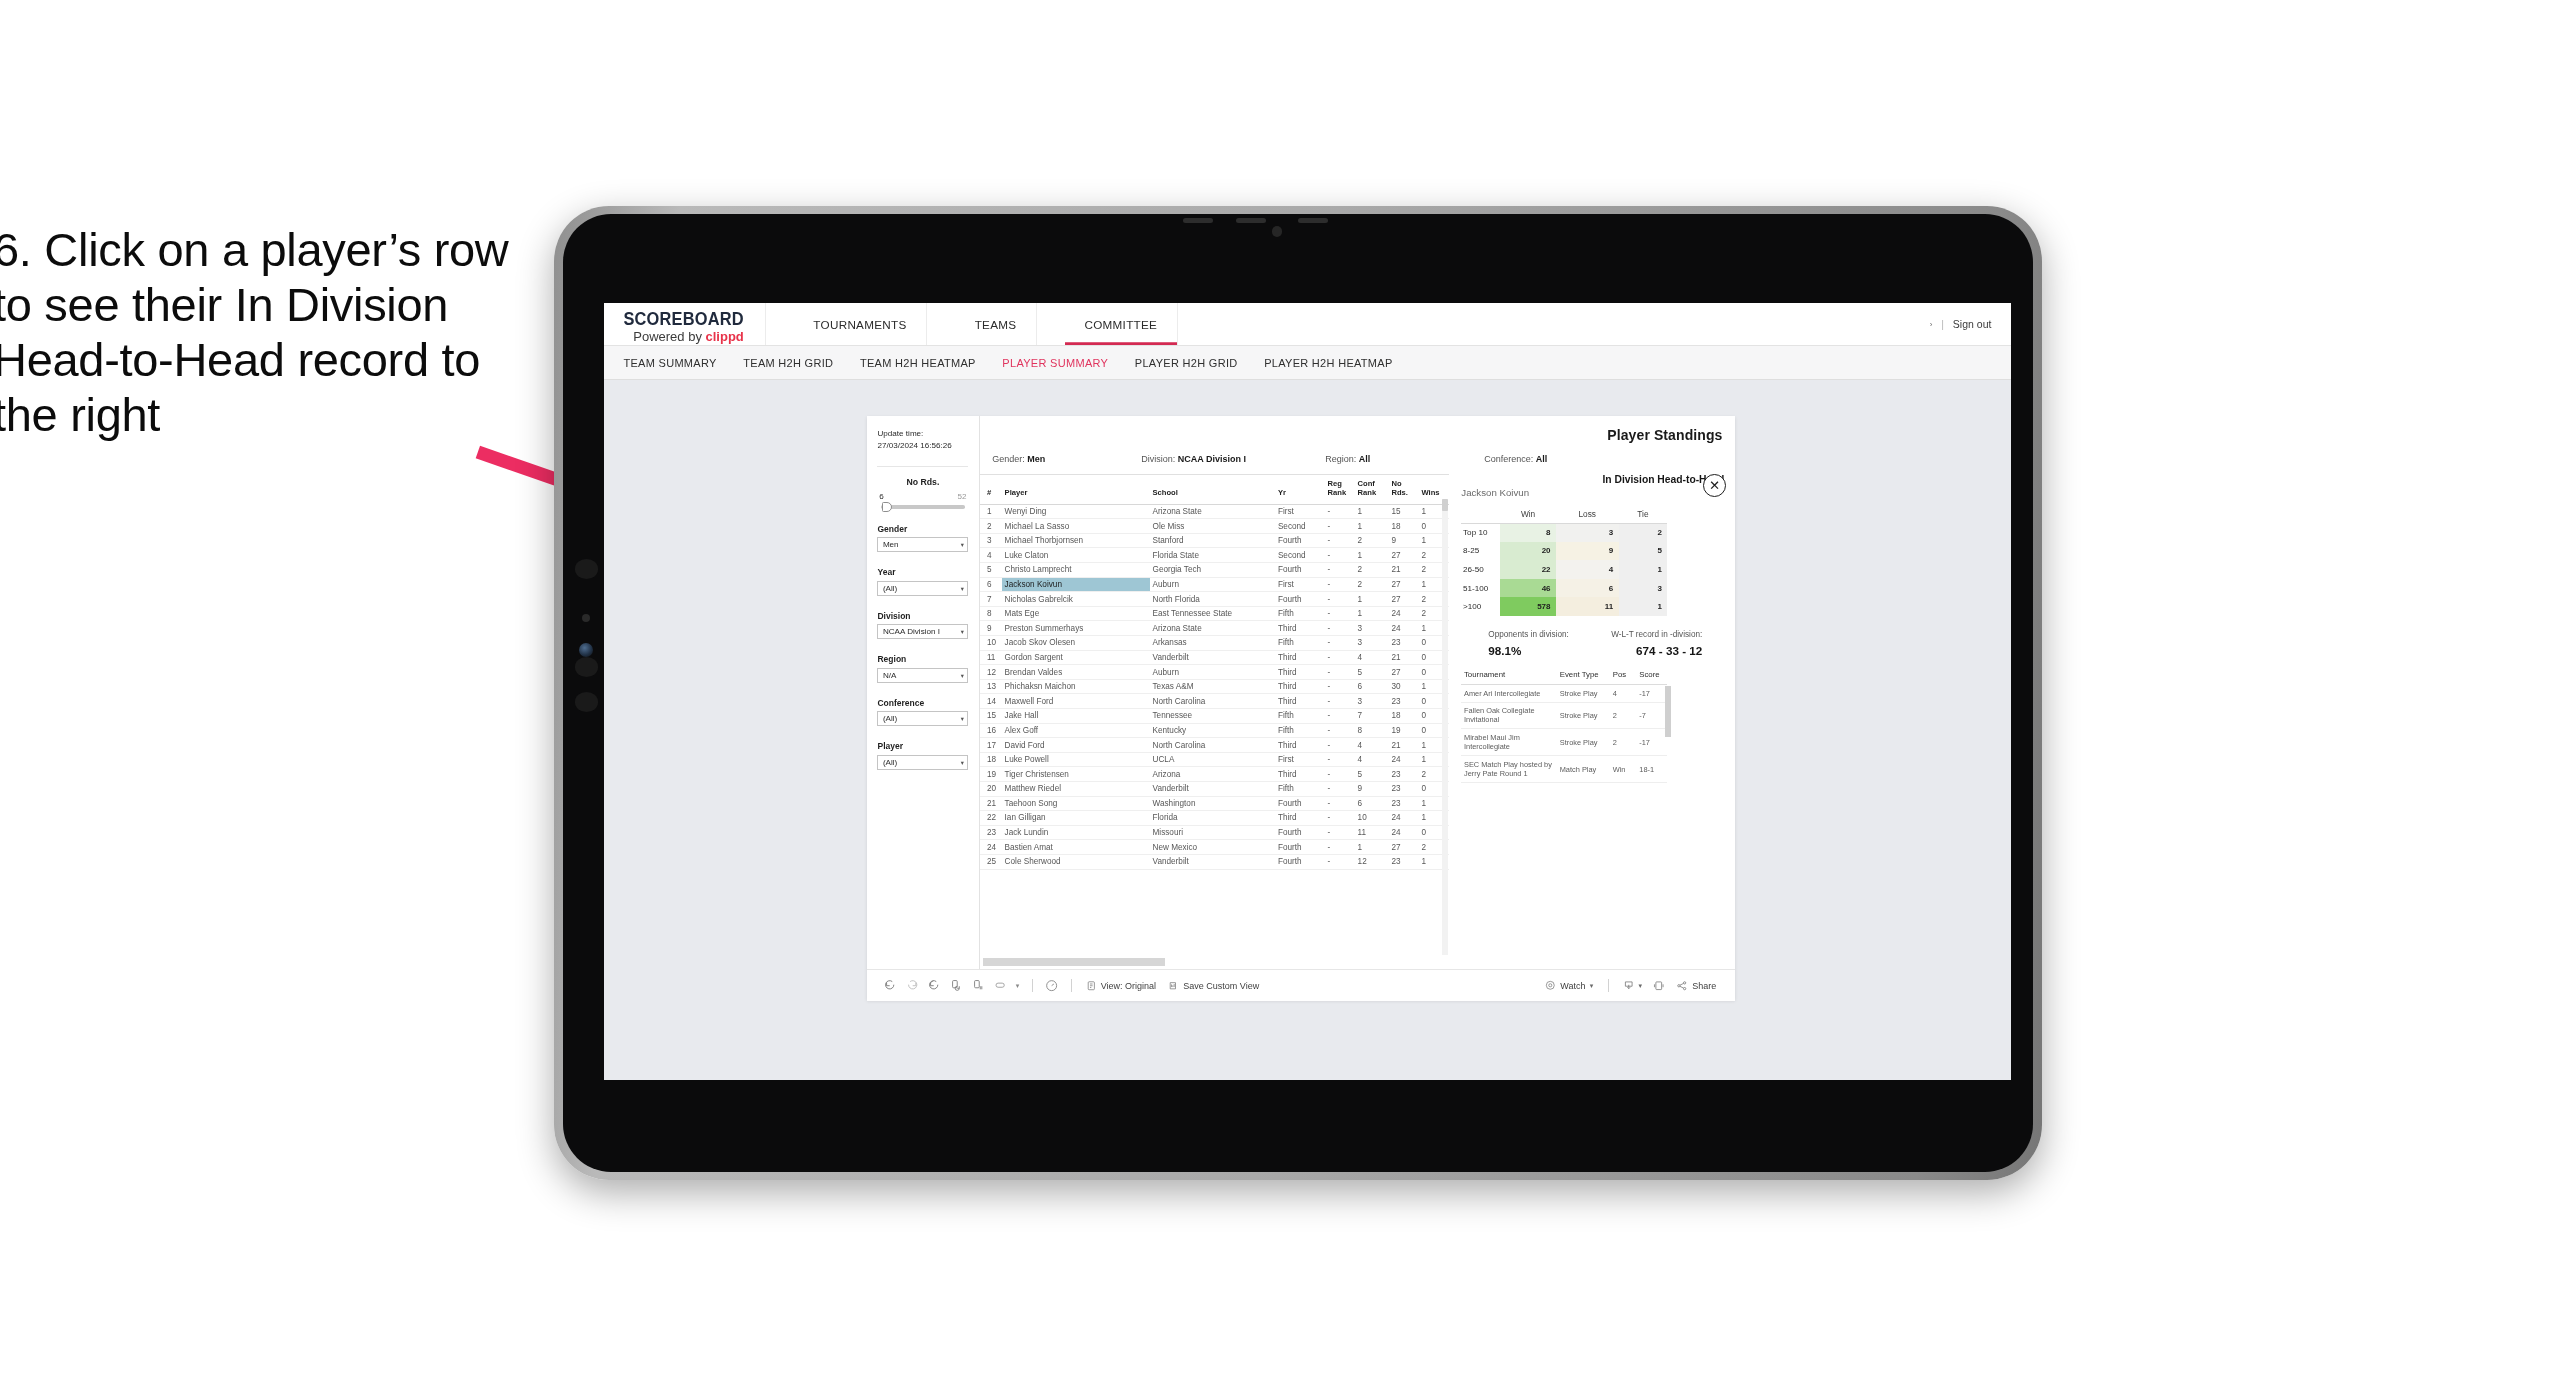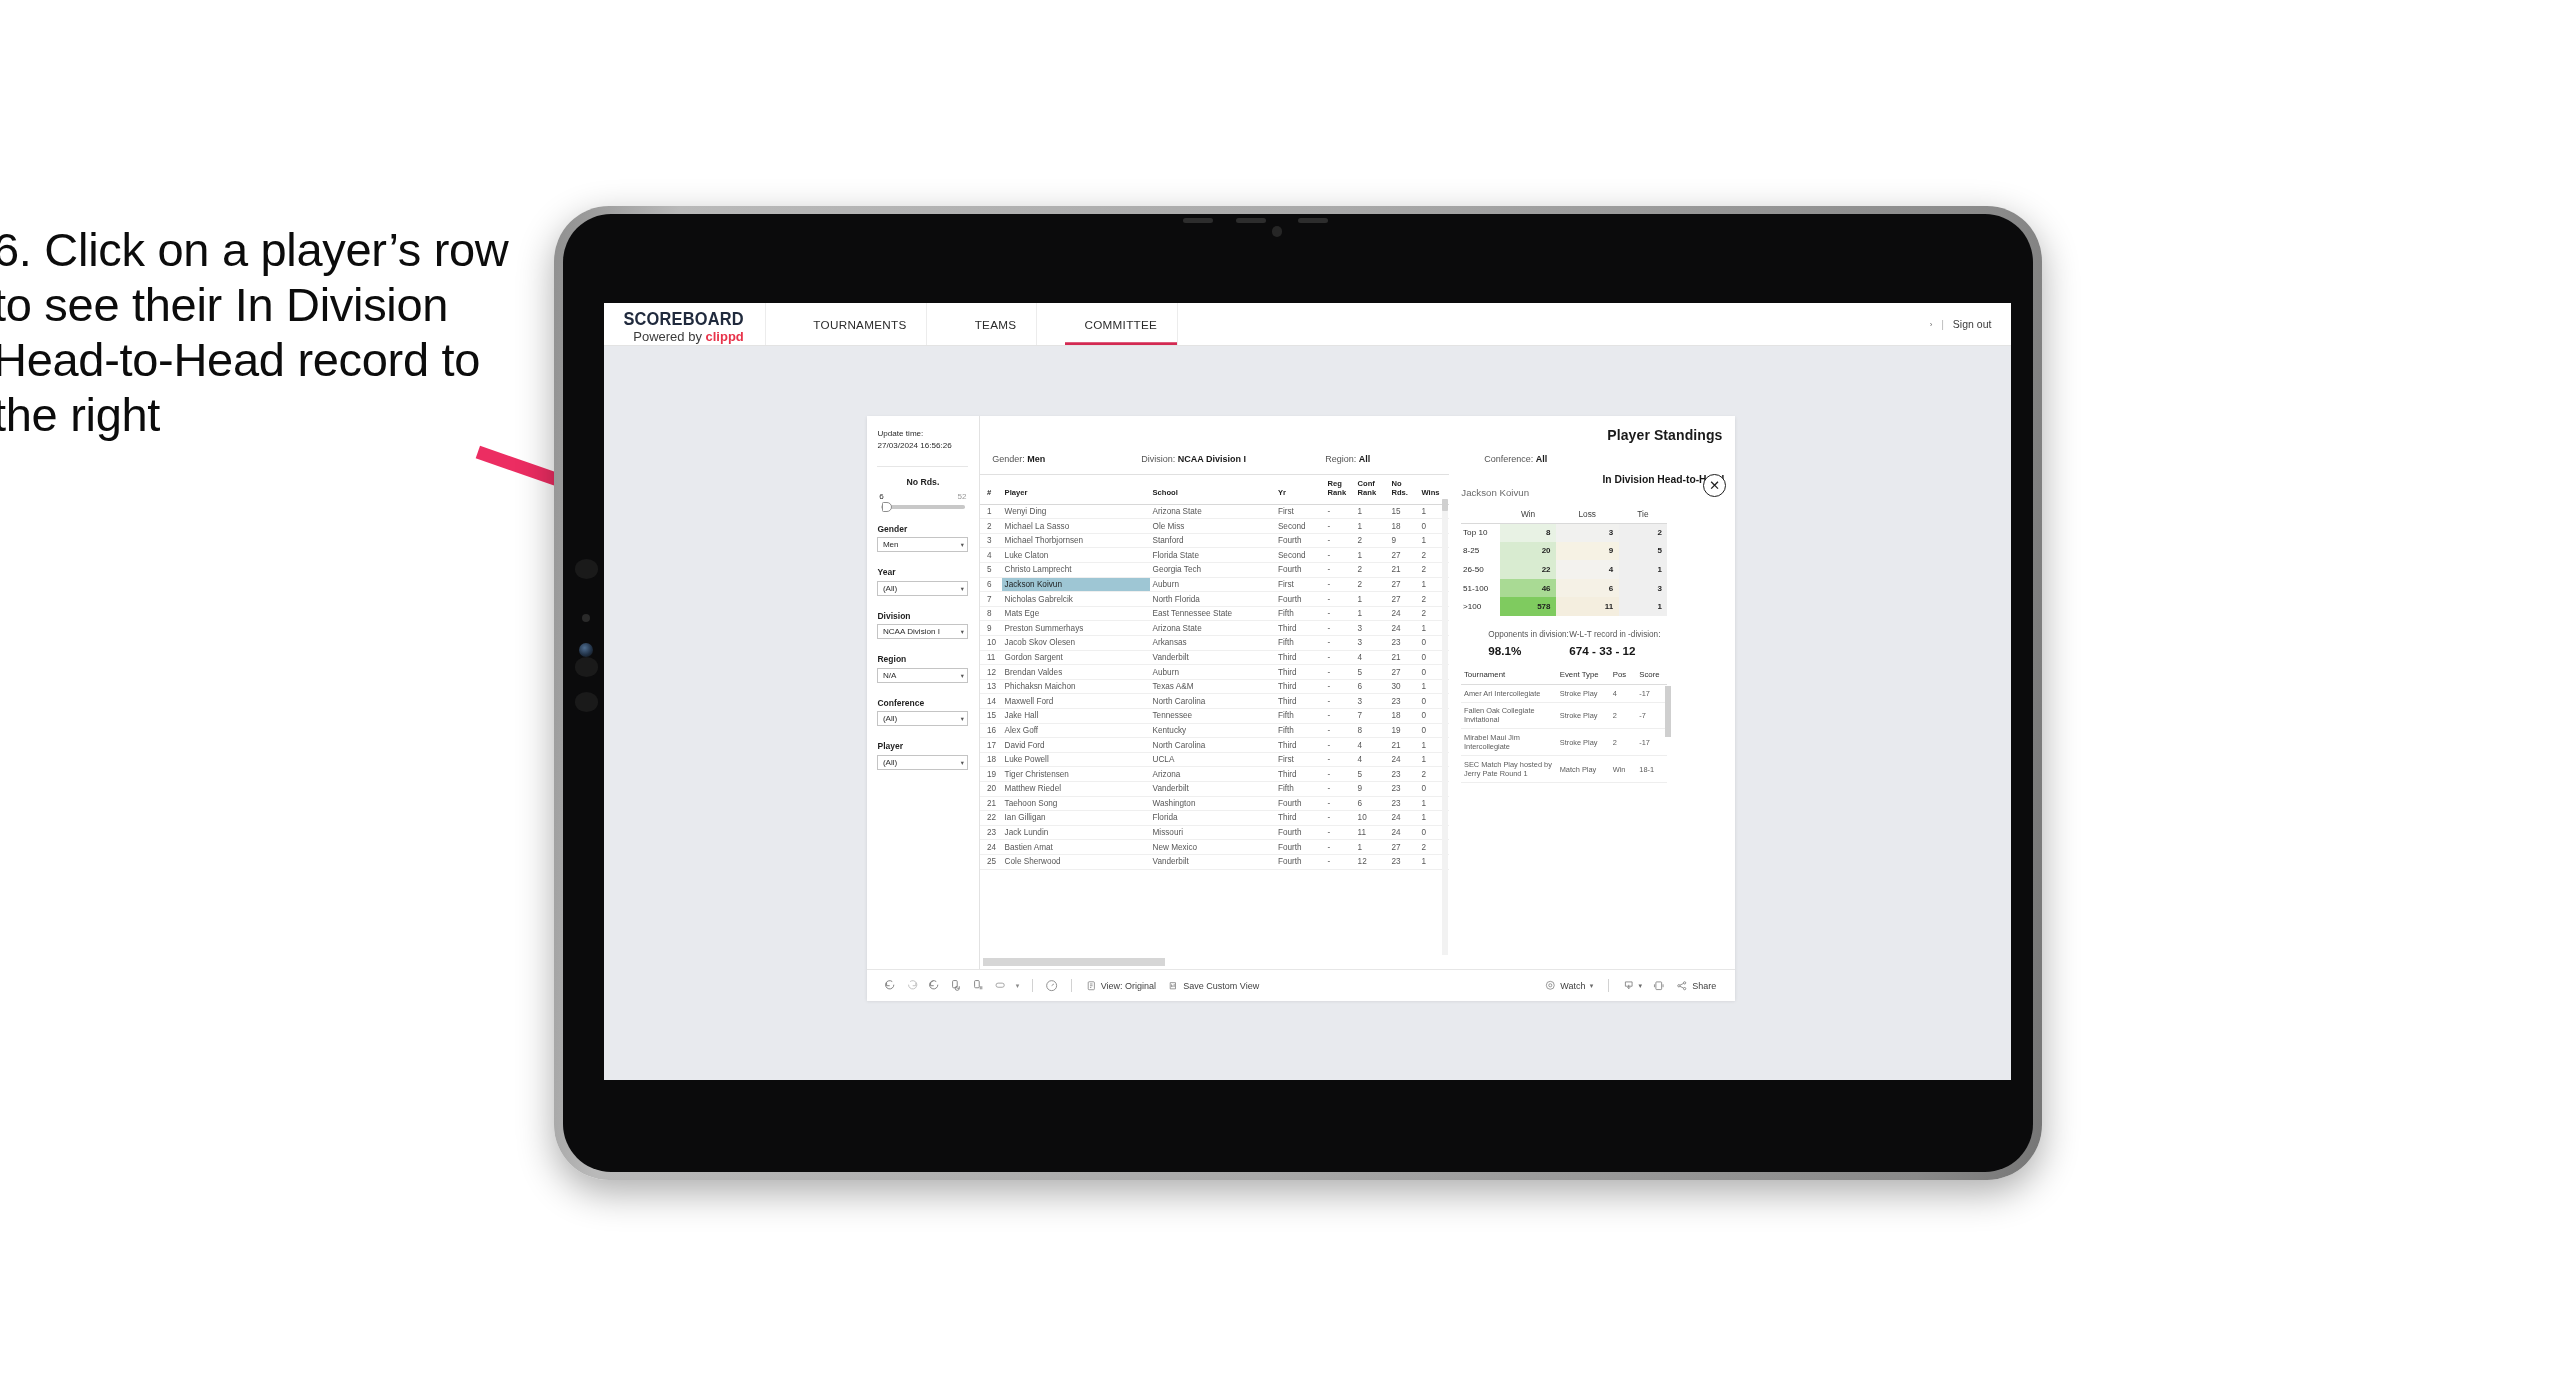--- a/index.html
+++ b/index.html
@@ -253,21 +253,21 @@
   }
   table.h2h th.rowhdr { border-bottom: 0.9px solid #d9d9d9; width: 39px; }
   table.h2h td { height: 18.6px; padding: 0 5.3px; text-align: right; color: #1f1f1f; font-weight: bold; font-size: 8px;}
   table.h2h td.rowhdr {
     text-align: left; font-weight: normal; color: #2c2c2c; background: transparent !important;
     padding-left: 1.8px; font-size: 8.1px;
   }
 
   #stats-row { display: flex; margin-top: 14px; margin-left: 27px; }
   #stats-row .stat-a { width: 81px; }
-  #stats-row .stat-b { width: 133px; text-align: left; }
+  #stats-row .stat-b { width: 133px; text-align: right; }
   .stat-label { font-size: 8.2px; color: #555; white-space: nowrap; }
   .stat-value { font-size: 11.7px; font-weight: bold; color: #161616; margin-top: 5.3px; }
 
   #tour-wrap { margin-top: 12.4px; position: relative; width: 206px; }
   table.tours { width: 100%; border-collapse: collapse; font-size: 7.4px; table-layout: fixed; }
   table.tours th {
     font-size: 7.8px; font-weight: normal; color: #2e2e2e; text-align: left;
     padding: 0 2.7px 5.3px 2.7px; border-bottom: 0.9px solid #dcdcdc;
   }
   table.tours td {
@@ -342,20 +342,28 @@
           <div class="topnav-item">TOURNAMENTS</div>
           <div class="topnav-item">TEAMS</div>
           <div class="topnav-item active">COMMITTEE</div>
           <div id="topbar-right">
             <span id="chev-small">›</span>
             <span class="sep">|</span>
             <span>Sign out</span>
           </div>
         </div>
 
+        <div id="subnav">
+          <div class="subnav-item">TEAM SUMMARY</div>
+          <div class="subnav-item">TEAM H2H GRID</div>
+          <div class="subnav-item">TEAM H2H HEATMAP</div>
+          <div class="subnav-item active">PLAYER SUMMARY</div>
+          <div class="subnav-item">PLAYER H2H GRID</div>
+          <div class="subnav-item">PLAYER H2H HEATMAP</div>
+        </div>
 
         <div id="dash">
           <div id="dash-body">
 
             <div id="filters">
               <div id="update-time">
                 <div>Update time:</div>
                 <div>27/03/2024 16:56:26</div>
               </div>
               <hr>

